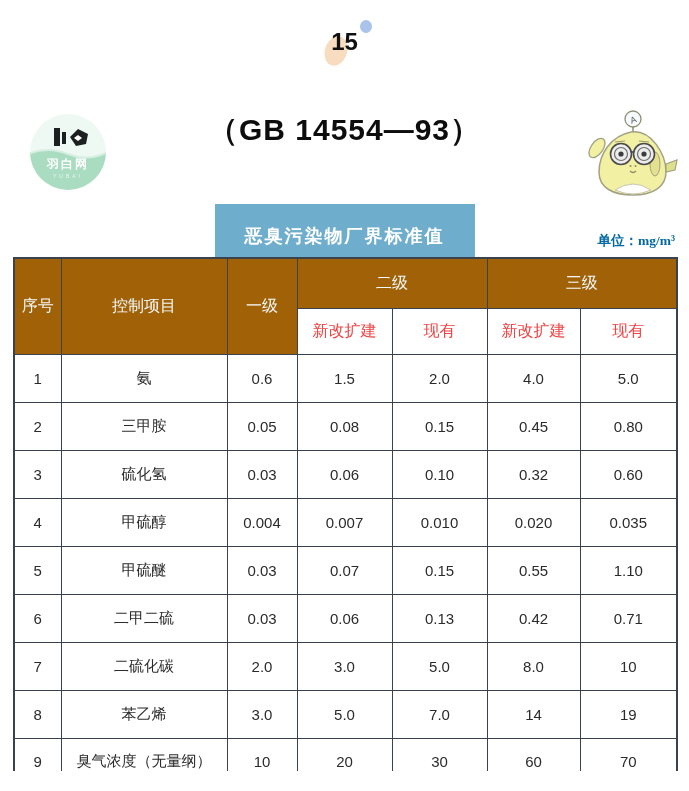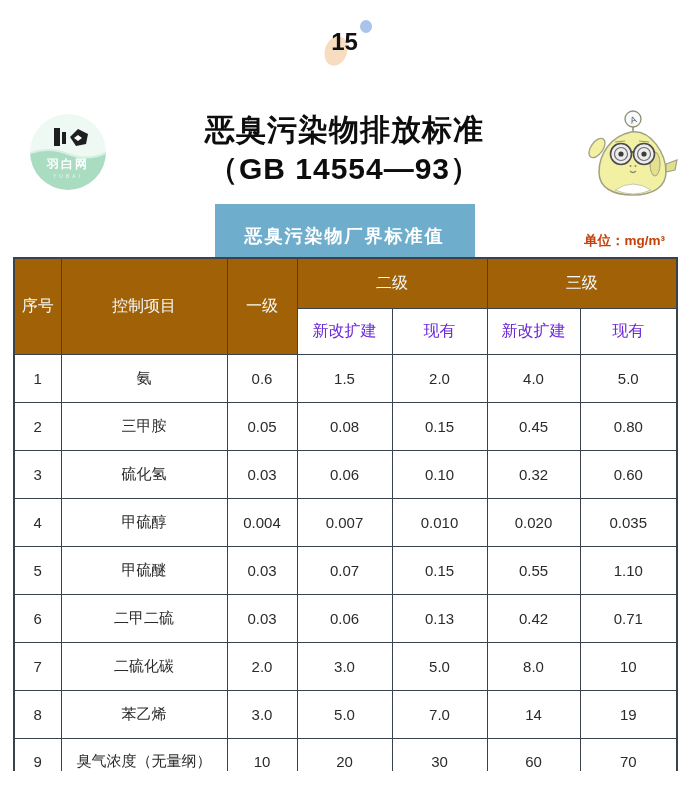--- a/index.html
+++ b/index.html
@@ -50,42 +50,42 @@
   .badge-wrap { position:absolute; top:204px; left:0; right:0; text-align:center; }
   .section-badge {
     display:inline-block;
     background:#6fadcd; color:#ffffff;
     font-size:18px; font-weight:bold; letter-spacing:2px;
     padding:20px 30px;
   }
 
   
   .unit-label {
-    position:absolute; top:232px; right:24px;
-    font-size:13.5px; color:#c2410c; font-weight:bold;
+    position:absolute; top:232px; right:14px;
+    font-size:13.5px; color:#0369a1; font-weight:bold;font-family:Liberation Serif, serif;
   }
 
   
   .std-table {
     position:absolute; left:13px; top:257px;
     width:663px;
     border-collapse:collapse; table-layout:fixed;
     border:2px solid #3a434d;
     font-size:15px;
   }
   .std-table th, .std-table td {
     border:1.5px solid #3a434d;
     text-align:center; vertical-align:middle;
     font-weight:normal;
   }
   .std-table thead th.teal {
     background:#a16207; color:#f4f8fa; font-size:16px;
   }
   .std-table thead th.sub {
-    background:#ffffff; color:#6d28d9; font-size:16px; height:46px;
+    background:#ffffff; color:#ef4444; font-size:16px; height:46px;
   }
   .std-table thead tr.top-row th { height:50px; }
   .std-table tbody td { height:48px; background:#ffffff; color:#2b2b2b; }
 </style>
 </head>
 <body>
 
 <div class="page">
 
   <div class="pageno-wrap">
@@ -113,21 +113,20 @@
         <rect x="34" y="20" width="4" height="12" fill="#1c2020"></rect>
         <path d="M42,25 L50,17 L60,22 L58,32 L48,34 Z" fill="#1c2020"></path>
         <path d="M50,23 L54,26 L50,29 L46,26 Z" fill="#ffffff"></path>
       </g>
       <text x="40" y="56" text-anchor="middle" font-size="12" fill="#ffffff" font-weight="bold" letter-spacing="2">羽白网</text>
       <text x="40" y="66" text-anchor="middle" font-size="5" fill="#e8f7ef" letter-spacing="3">YUBAI</text>
     </svg>
   </div>
 
   <div class="page-title">
-    <div>恶臭污染物排放标准</div>
     <div>（GB 14554—93）</div>
   </div>
 
   <div class="mascot">
     <svg width="102" height="96" viewBox="0 0 102 96">
 
       <line x1="52" y1="20" x2="52" y2="28" stroke="#8e8e72" stroke-width="1.5"></line>
       <circle cx="52" cy="13" r="8" fill="#f7fbfd" stroke="#8e8e72" stroke-width="1.3"></circle>
       <text x="52" y="17" text-anchor="middle" font-size="9" fill="#555" transform="rotate(-20 52 13)">A</text>
 

